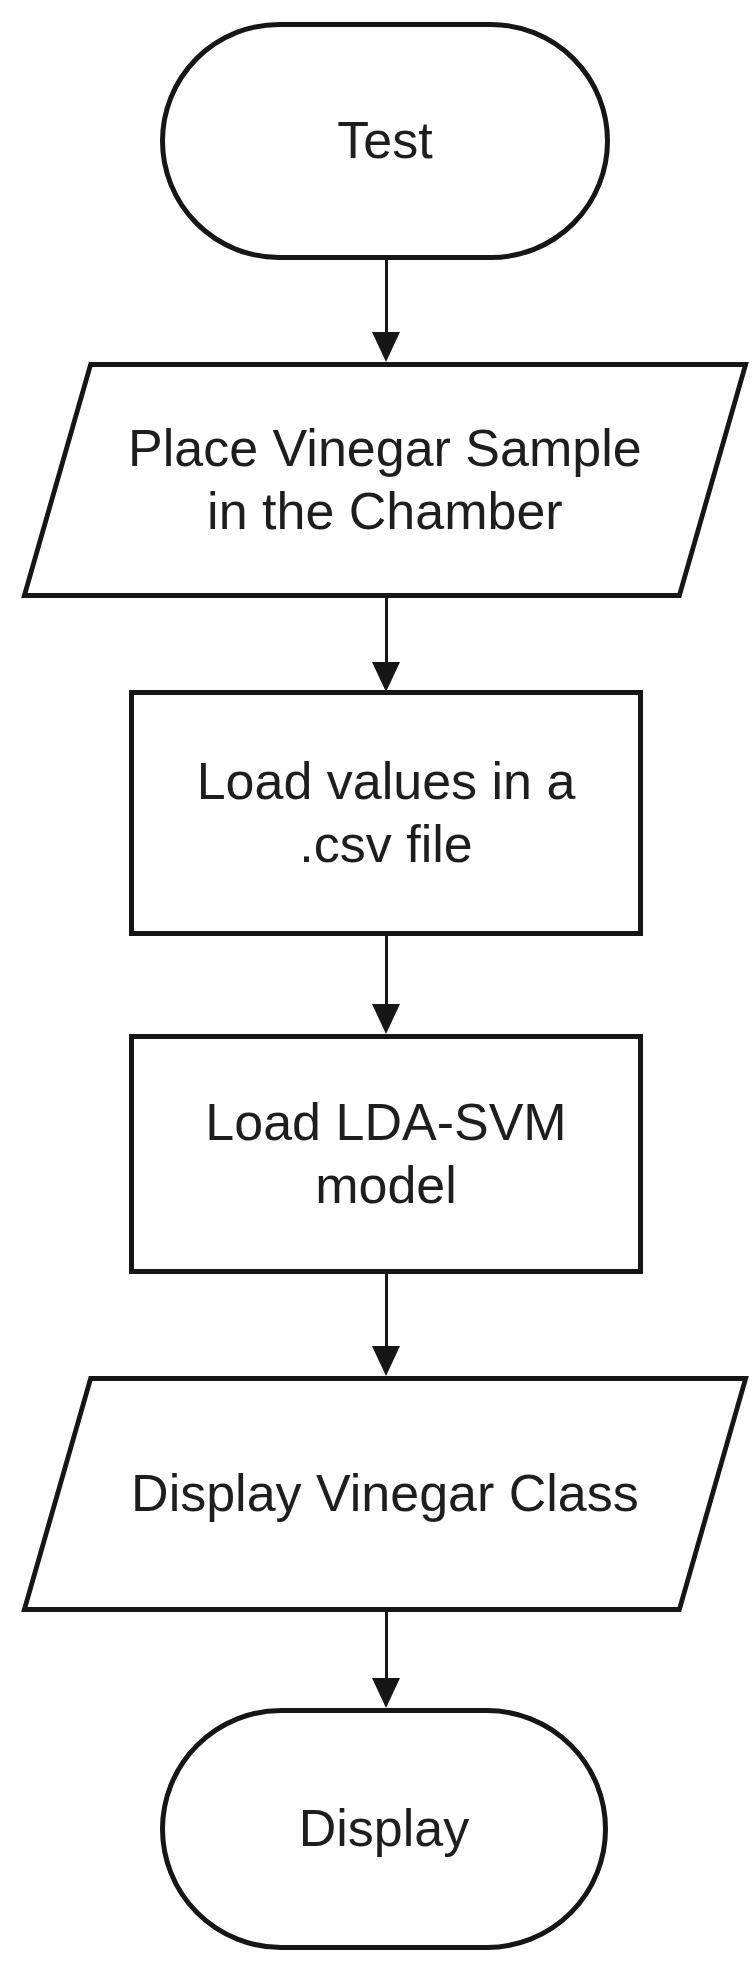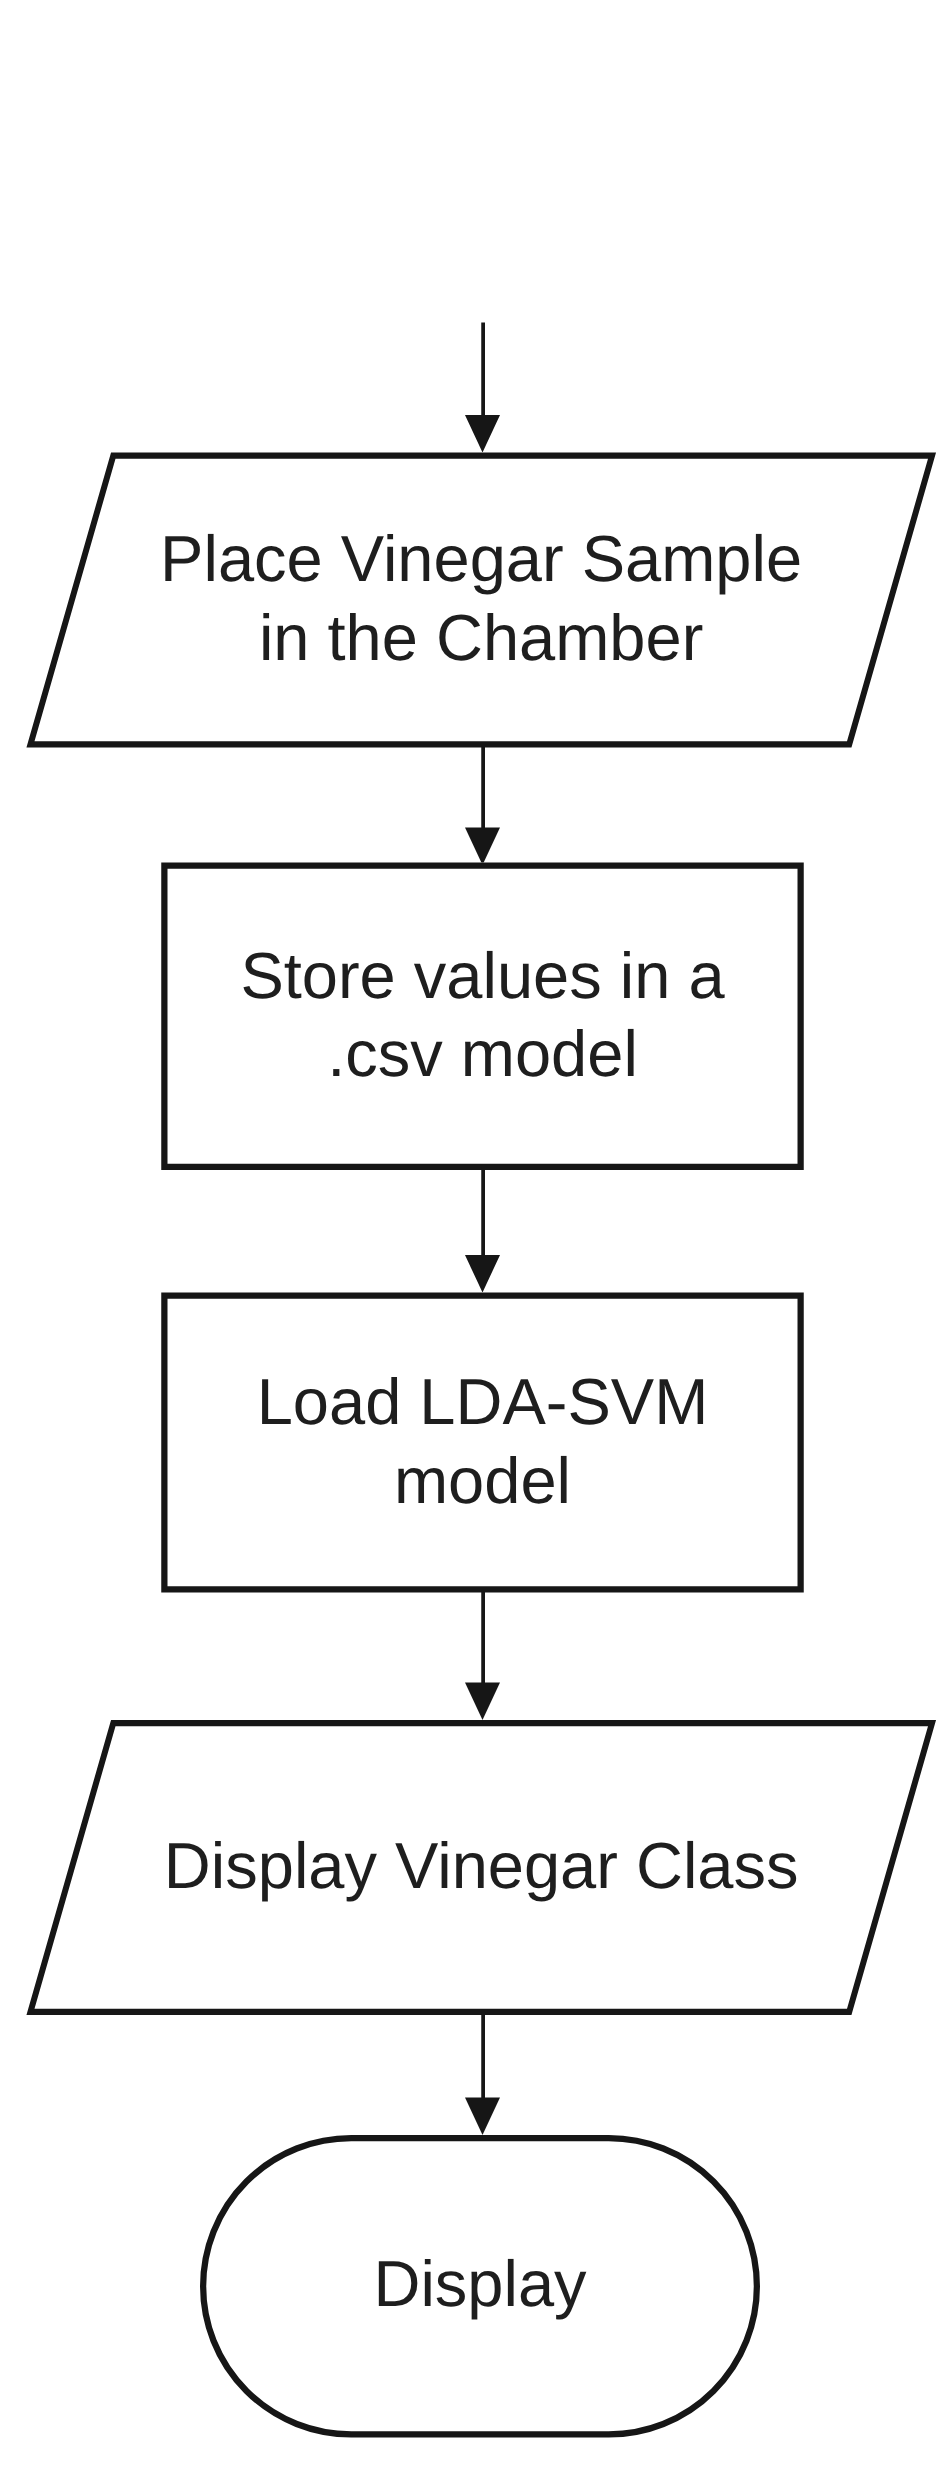--- a/index.html
+++ b/index.html
@@ -62,37 +62,40 @@
   .arrow-2{top:596px; height:96px;}
   .arrow-3{top:934px; height:100px;}
   .arrow-4{top:1272px;height:104px;}
   .arrow-5{top:1610px;height:98px;}
 </style>
 </head>
 <body>
 
 <div class="canvas">
 
+  <div class="node terminator node-start">
+    <span class="label">Test</span>
+  </div>
 
   <div class="arrow arrow-1">
     <div class="shaft"></div>
     <div class="head"></div>
   </div>
 
   <div class="node para node-input">
     <span class="label">Place Vinegar Sample in the Chamber</span>
   </div>
 
   <div class="arrow arrow-2">
     <div class="shaft"></div>
     <div class="head"></div>
   </div>
 
   <div class="node node-store">
-    <span class="label">Store values in a .csv model</span>
+    <span class="label">Load values in a .csv file</span>
   </div>
 
   <div class="arrow arrow-3">
     <div class="shaft"></div>
     <div class="head"></div>
   </div>
 
   <div class="node node-load">
     <span class="label">Load LDA-SVM model</span>
   </div>

